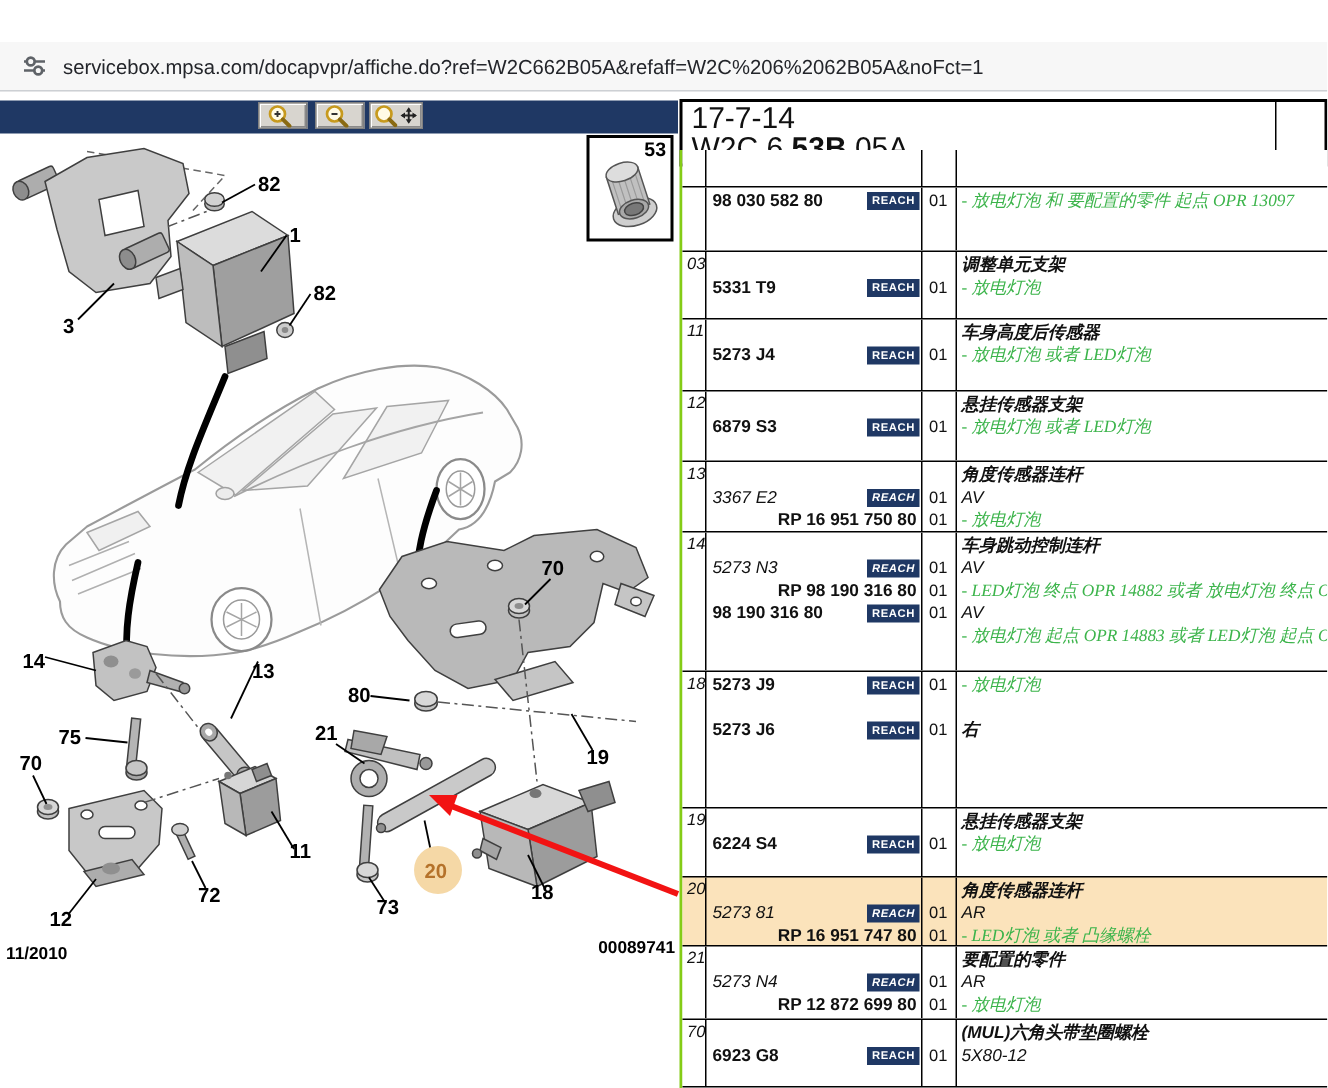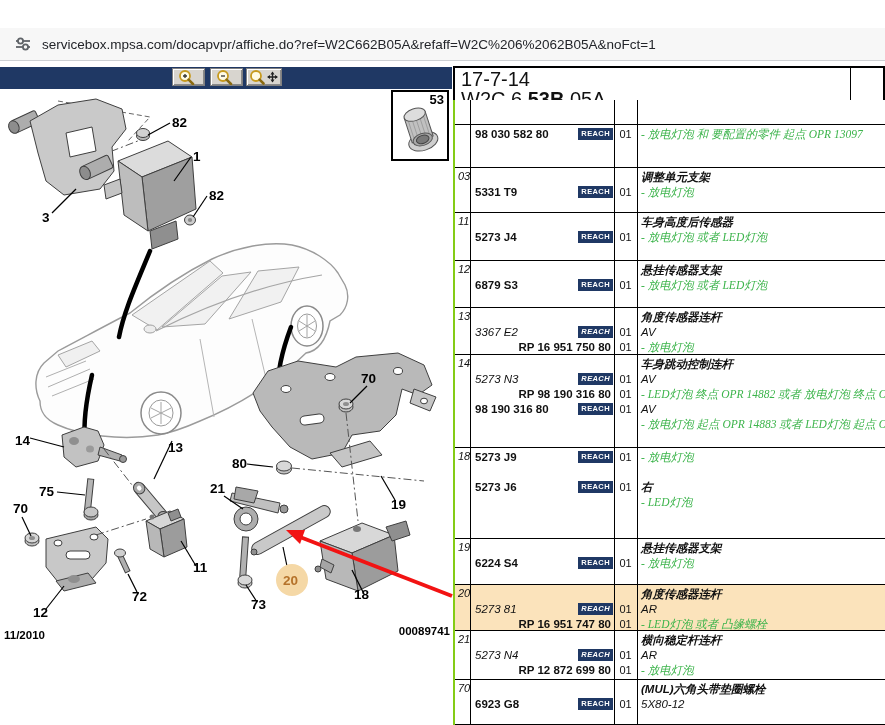--- a/index.html
+++ b/index.html
@@ -469,25 +469,20 @@
             <div class="t-line">
               <div class="c-part "></div>
               <div class="c-qty"></div>
               <div class="c-desc "></div>
             </div>
             <div class="t-line">
               <div class="c-part b"><span>5273 J6</span><span class="reach">REACH</span></div>
               <div class="c-qty">01</div>
               <div class="c-desc t">右</div>
             </div>
-            <div class="t-line">
-              <div class="c-part "></div>
-              <div class="c-qty"></div>
-              <div class="c-desc g">- LED灯泡</div>
-            </div>
           </div>
         </div>
         <div class="t-row" style="height: 46px;">
           <div class="vdiv" style="left: 15px;"></div>
           <div class="vdiv" style="left: 159px;"></div>
           <div class="vdiv" style="left: 182px;"></div>
           <div class="col-item">19</div>
           <div class="col-body">
             <div class="t-line">
               <div class="c-part "></div>
@@ -526,21 +521,21 @@
         </div>
         <div class="t-row" style="height: 49px;">
           <div class="vdiv" style="left: 15px;"></div>
           <div class="vdiv" style="left: 159px;"></div>
           <div class="vdiv" style="left: 182px;"></div>
           <div class="col-item">21</div>
           <div class="col-body">
             <div class="t-line">
               <div class="c-part "></div>
               <div class="c-qty"></div>
-              <div class="c-desc t">横向稳定杆连杆</div>
+              <div class="c-desc t">要配置的零件</div>
             </div>
             <div class="t-line">
               <div class="c-part i"><span>5273 N4</span><span class="reach">REACH</span></div>
               <div class="c-qty">01</div>
               <div class="c-desc p">AR</div>
             </div>
             <div class="t-line">
               <div class="c-part rp"><span>RP 12 872 699 80</span></div>
               <div class="c-qty">01</div>
               <div class="c-desc g">- 放电灯泡</div>

